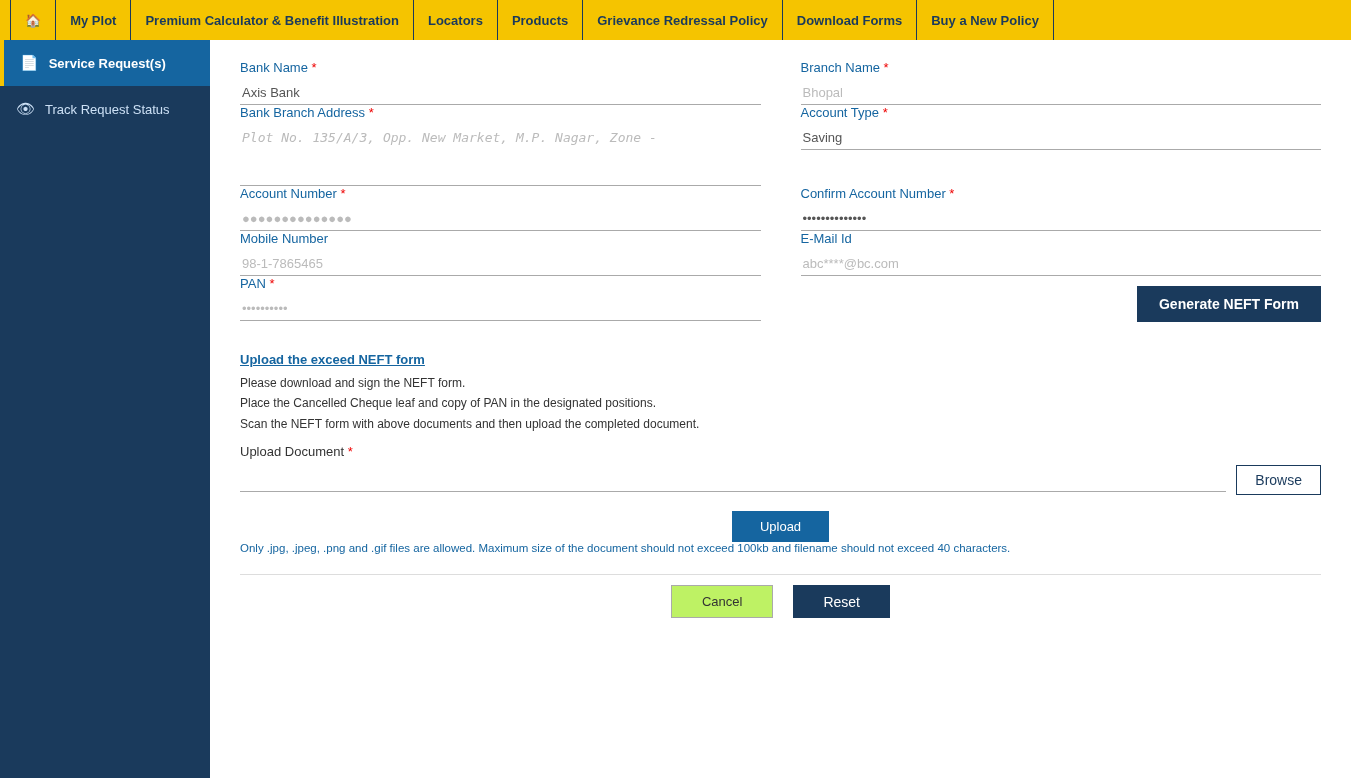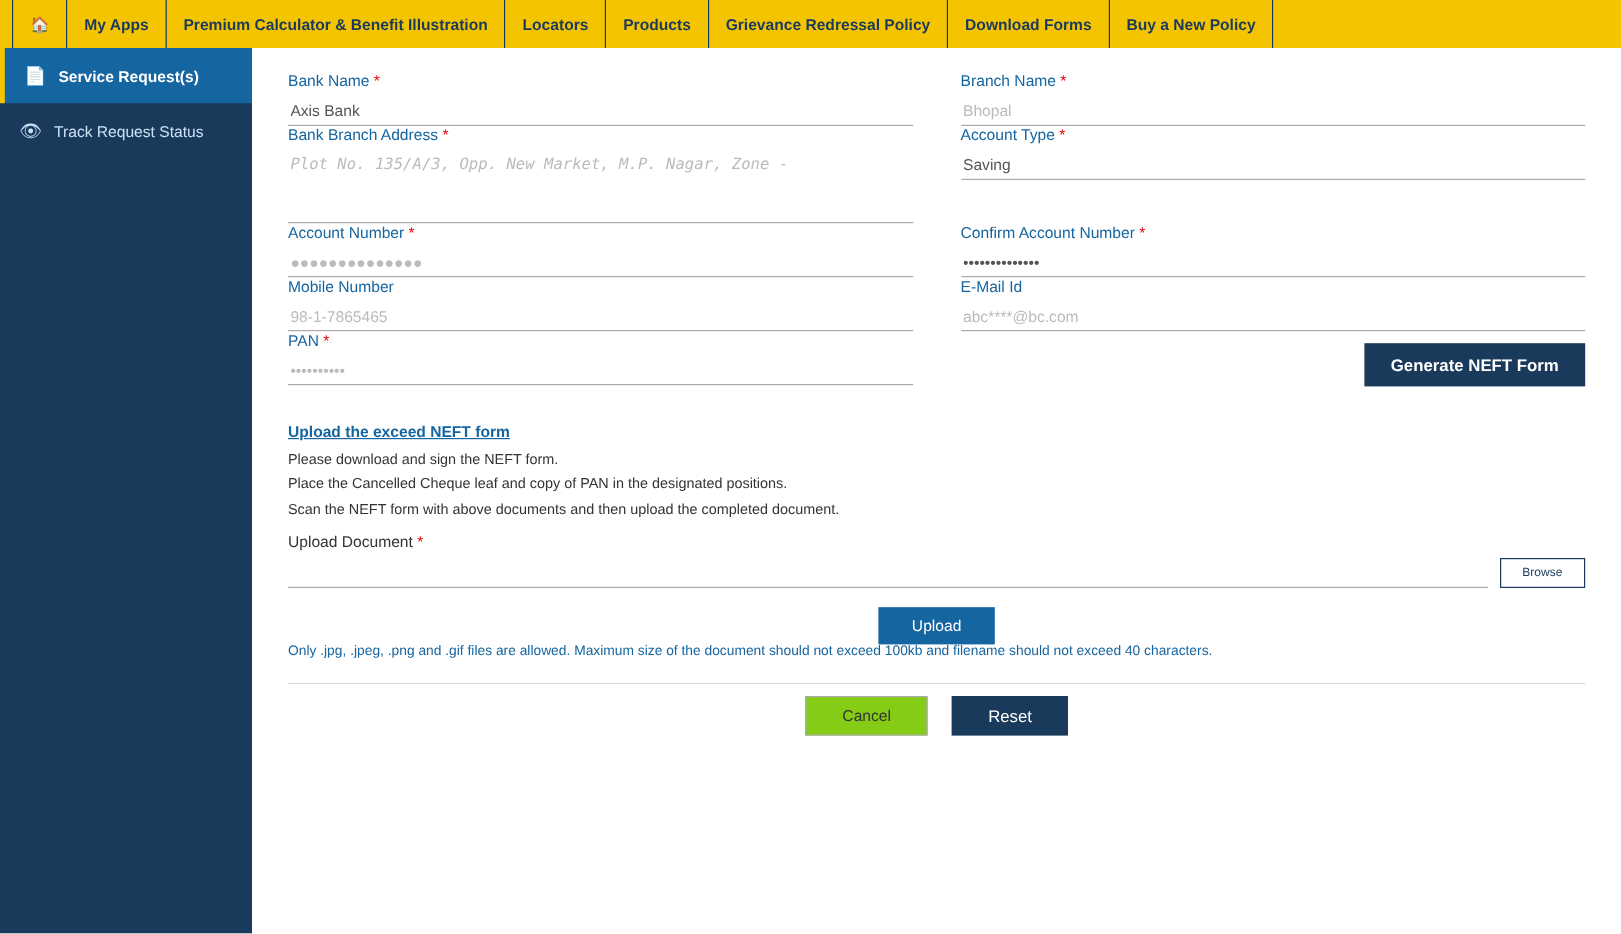--- a/index.html
+++ b/index.html
@@ -149,21 +149,21 @@
       border-bottom: 1px solid #aaa;
       padding: 4px 2px;
       font-size: 13px;
       outline: none;
     }
     .browse-btn {
       background: #fff;
       color: #1a3a5c;
       border: 1px solid #1a3a5c;
       padding: 6px 18px;
-      font-size: 10px;
+      font-size: 14px;
       cursor: pointer;
     }
     .upload-btn {
       background: #1565a0;
       color: #fff;
       border: none;
       padding: 8px 28px;
       font-size: 13px;
       cursor: pointer;
       display: block;
@@ -177,21 +177,21 @@
 
     
     .action-row {
       display: flex;
       justify-content: center;
       gap: 20px;
       padding-top: 10px;
       border-top: 1px solid #ddd;
     }
     .cancel-btn {
-      background: #84cc16;
+      background: #bef264;
       color: #333;
       border: 1px solid #aaa;
       padding: 8px 30px;
       font-size: 13px;
       cursor: pointer;
     }
     .reset-btn {
       background: #1a3a5c;
       color: #fff;
       border: none;
@@ -200,21 +200,21 @@
       cursor: pointer;
     }
   </style>
 </head>
 <body>
 
 <nav class="top-nav">
   <a href="#">
     <span>🏠</span>
   </a>
-  <a href="#">My Apps</a>
+  <a href="#">My Plot</a>
   <a href="#">Premium Calculator &amp; Benefit Illustration</a>
   <a href="#">Locators</a>
   <a href="#">Products</a>
   <a href="#">Grievance Redressal Policy</a>
   <a href="#">Download Forms</a>
   <a href="#">Buy a New Policy</a>
 </nav>
 
 <div class="layout">
 

